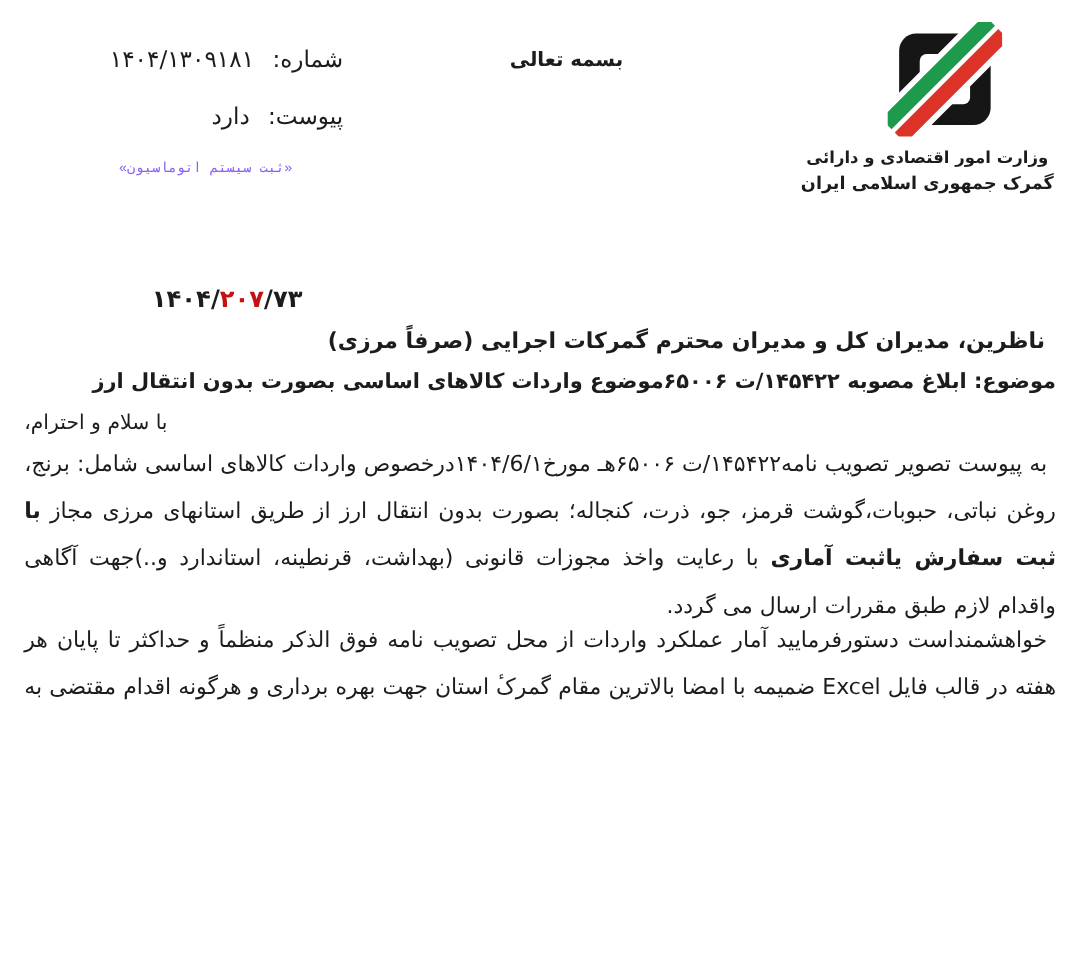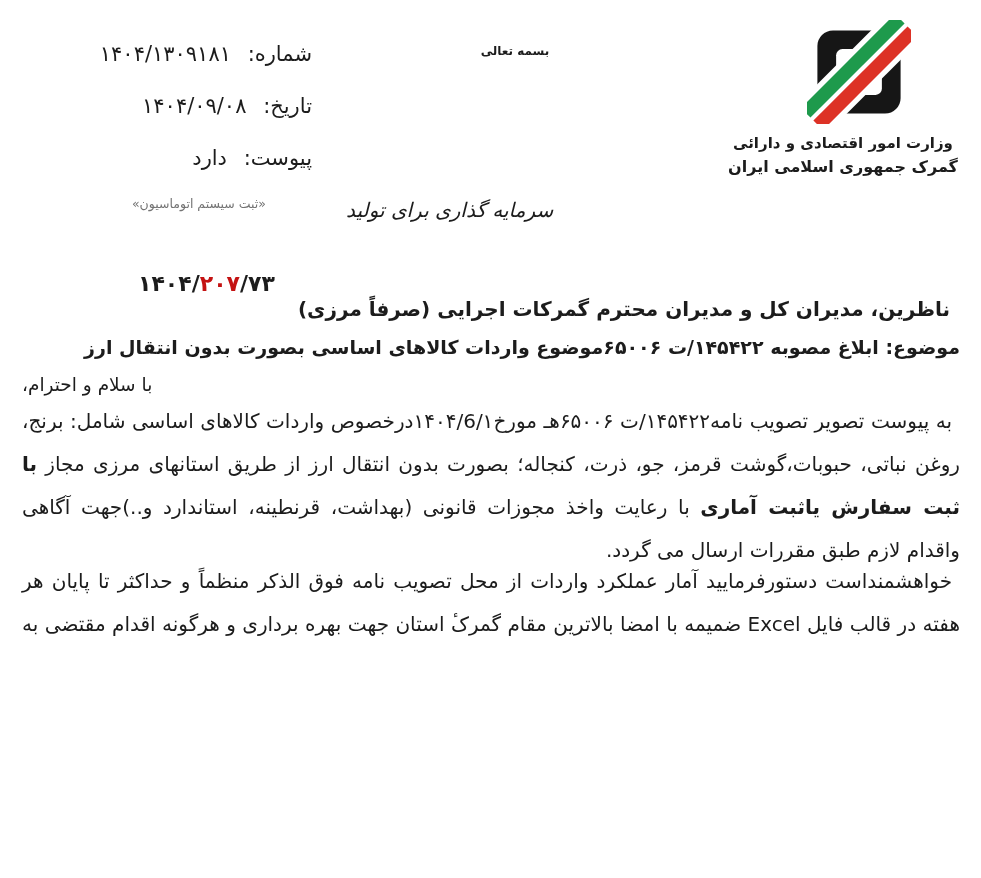--- a/index.html
+++ b/index.html
@@ -4,33 +4,33 @@
 <style>
   html,body{margin:0;padding:0;background:#fff;}
   .page{
     position:relative;width:981px;height:655px;background:#ffffff;overflow:hidden;
     font-family:"DejaVu Sans", sans-serif;color:#1c1c1c;
   }
   
   .meta{position:absolute;top:40px;left:22px;width:290px;direction:rtl;font-size:21px;}
   .meta-row{margin-bottom:24px;white-space:nowrap;text-align:right;line-height:28px;}
   .meta-row .lbl{margin-left:10px;}
-  .meta-note{font-size:12.5px;text-align:right;padding-right:46px;margin-top:0;color:#737373;}
+  .meta-note{font-size:12.5px;text-align:right;padding-right:46px;margin-top:0;color:#8b5cf6;font-family:Liberation Mono, monospace;}
   
-  .besmele{position:absolute;top:44px;left:420px;width:190px;text-align:center;font-weight:bold;font-size:12px;}
+  .besmele{position:absolute;top:44px;left:420px;width:190px;text-align:center;font-weight:bold;font-size:18px;}
   
   .org{position:absolute;top:20px;left:726px;width:234px;text-align:center;direction:rtl;}
   .org-logo{width:104px;height:104px;margin:0 auto 4px;transform:translateX(16px);}
   .org-ministry{font-weight:bold;font-size:15px;margin-top:2px;white-space:nowrap;}
   .org-customs{font-weight:bold;font-size:16px;margin-top:5px;white-space:nowrap;}
   
   .slogan{position:absolute;top:198px;left:346px;direction:rtl;white-space:nowrap;
           font-size:20px;font-style:italic;font-family:"DejaVu Serif", serif;}
   
-  .refnum{position:absolute;top:260px;left:138px;direction:ltr;font-weight:bold;font-size:22px;letter-spacing:1px;white-space:nowrap;margin-top:11px;}
+  .refnum{position:absolute;top:260px;left:138px;direction:ltr;font-weight:bold;font-size:22px;letter-spacing:1px;white-space:nowrap;}
   .refnum .hl{color:#c41212;}
   
   .addressee{position:absolute;top:297px;left:22px;width:938px;box-sizing:border-box;direction:rtl;text-align:right;
              font-weight:bold;font-size:20px;white-space:nowrap;padding-right:10px;}
   .subject{position:absolute;top:336px;left:22px;width:938px;direction:rtl;text-align:right;
            font-weight:bold;font-size:19px;white-space:nowrap;}
   .salutation{position:absolute;top:374px;left:22px;width:938px;box-sizing:border-box;direction:rtl;text-align:left;
               padding-right:68px;font-size:18.5px;}
   
   .body{position:absolute;top:400px;left:22px;width:938px;direction:rtl;text-align:justify;
@@ -47,24 +47,20 @@
 <body>
 
 <div class="page">
 
   <div class="meta">
     <div class="meta-row">
       <span class="lbl">شماره:</span>
       <span>۱۴۰۴/۱۳۰۹۱۸۱</span>
     </div>
     <div class="meta-row">
-      <span class="lbl">تاریخ:</span>
-      <span>۱۴۰۴/۰۹/۰۸</span>
-    </div>
-    <div class="meta-row">
       <span class="lbl">پیوست:</span>
       <span>دارد</span>
     </div>
     <div class="meta-note">«ثبت سیستم اتوماسیون»</div>
   </div>
 
   <div class="besmele">بسمه تعالی</div>
 
   <div class="org">
     <svg class="org-logo" viewBox="0 0 100 100" aria-hidden="true">
@@ -73,21 +69,20 @@
       <g transform="rotate(-45 50 50)">
         <rect x="-28" y="30" width="156" height="40" fill="#ffffff"></rect>
         <rect x="-14" y="35" width="128" height="13" fill="#1e9a4c"></rect>
         <rect x="-14" y="52" width="128" height="13" fill="#dd3226"></rect>
       </g>
     </svg>
     <div class="org-ministry">وزارت امور اقتصادی و دارائی</div>
     <div class="org-customs">گمرک جمهوری اسلامی ایران</div>
   </div>
 
-  <div class="slogan">سرمایه گذاری برای تولید</div>
 
   <div class="refnum">
     <span>۱۴۰۴/</span><span class="hl">۲۰۷</span><span>/۷۳</span>
   </div>
 
   <div class="addressee">ناظرین، مدیران کل و مدیران محترم گمرکات اجرایی (صرفاً مرزی)</div>
   <div class="subject">موضوع: ابلاغ مصوبه ۱۴۵۴۲۲/ت ۶۵۰۰۶موضوع واردات کالاهای اساسی بصورت بدون انتقال ارز</div>
   <div class="salutation">با سلام و احترام،</div>
 
   <div class="body">

